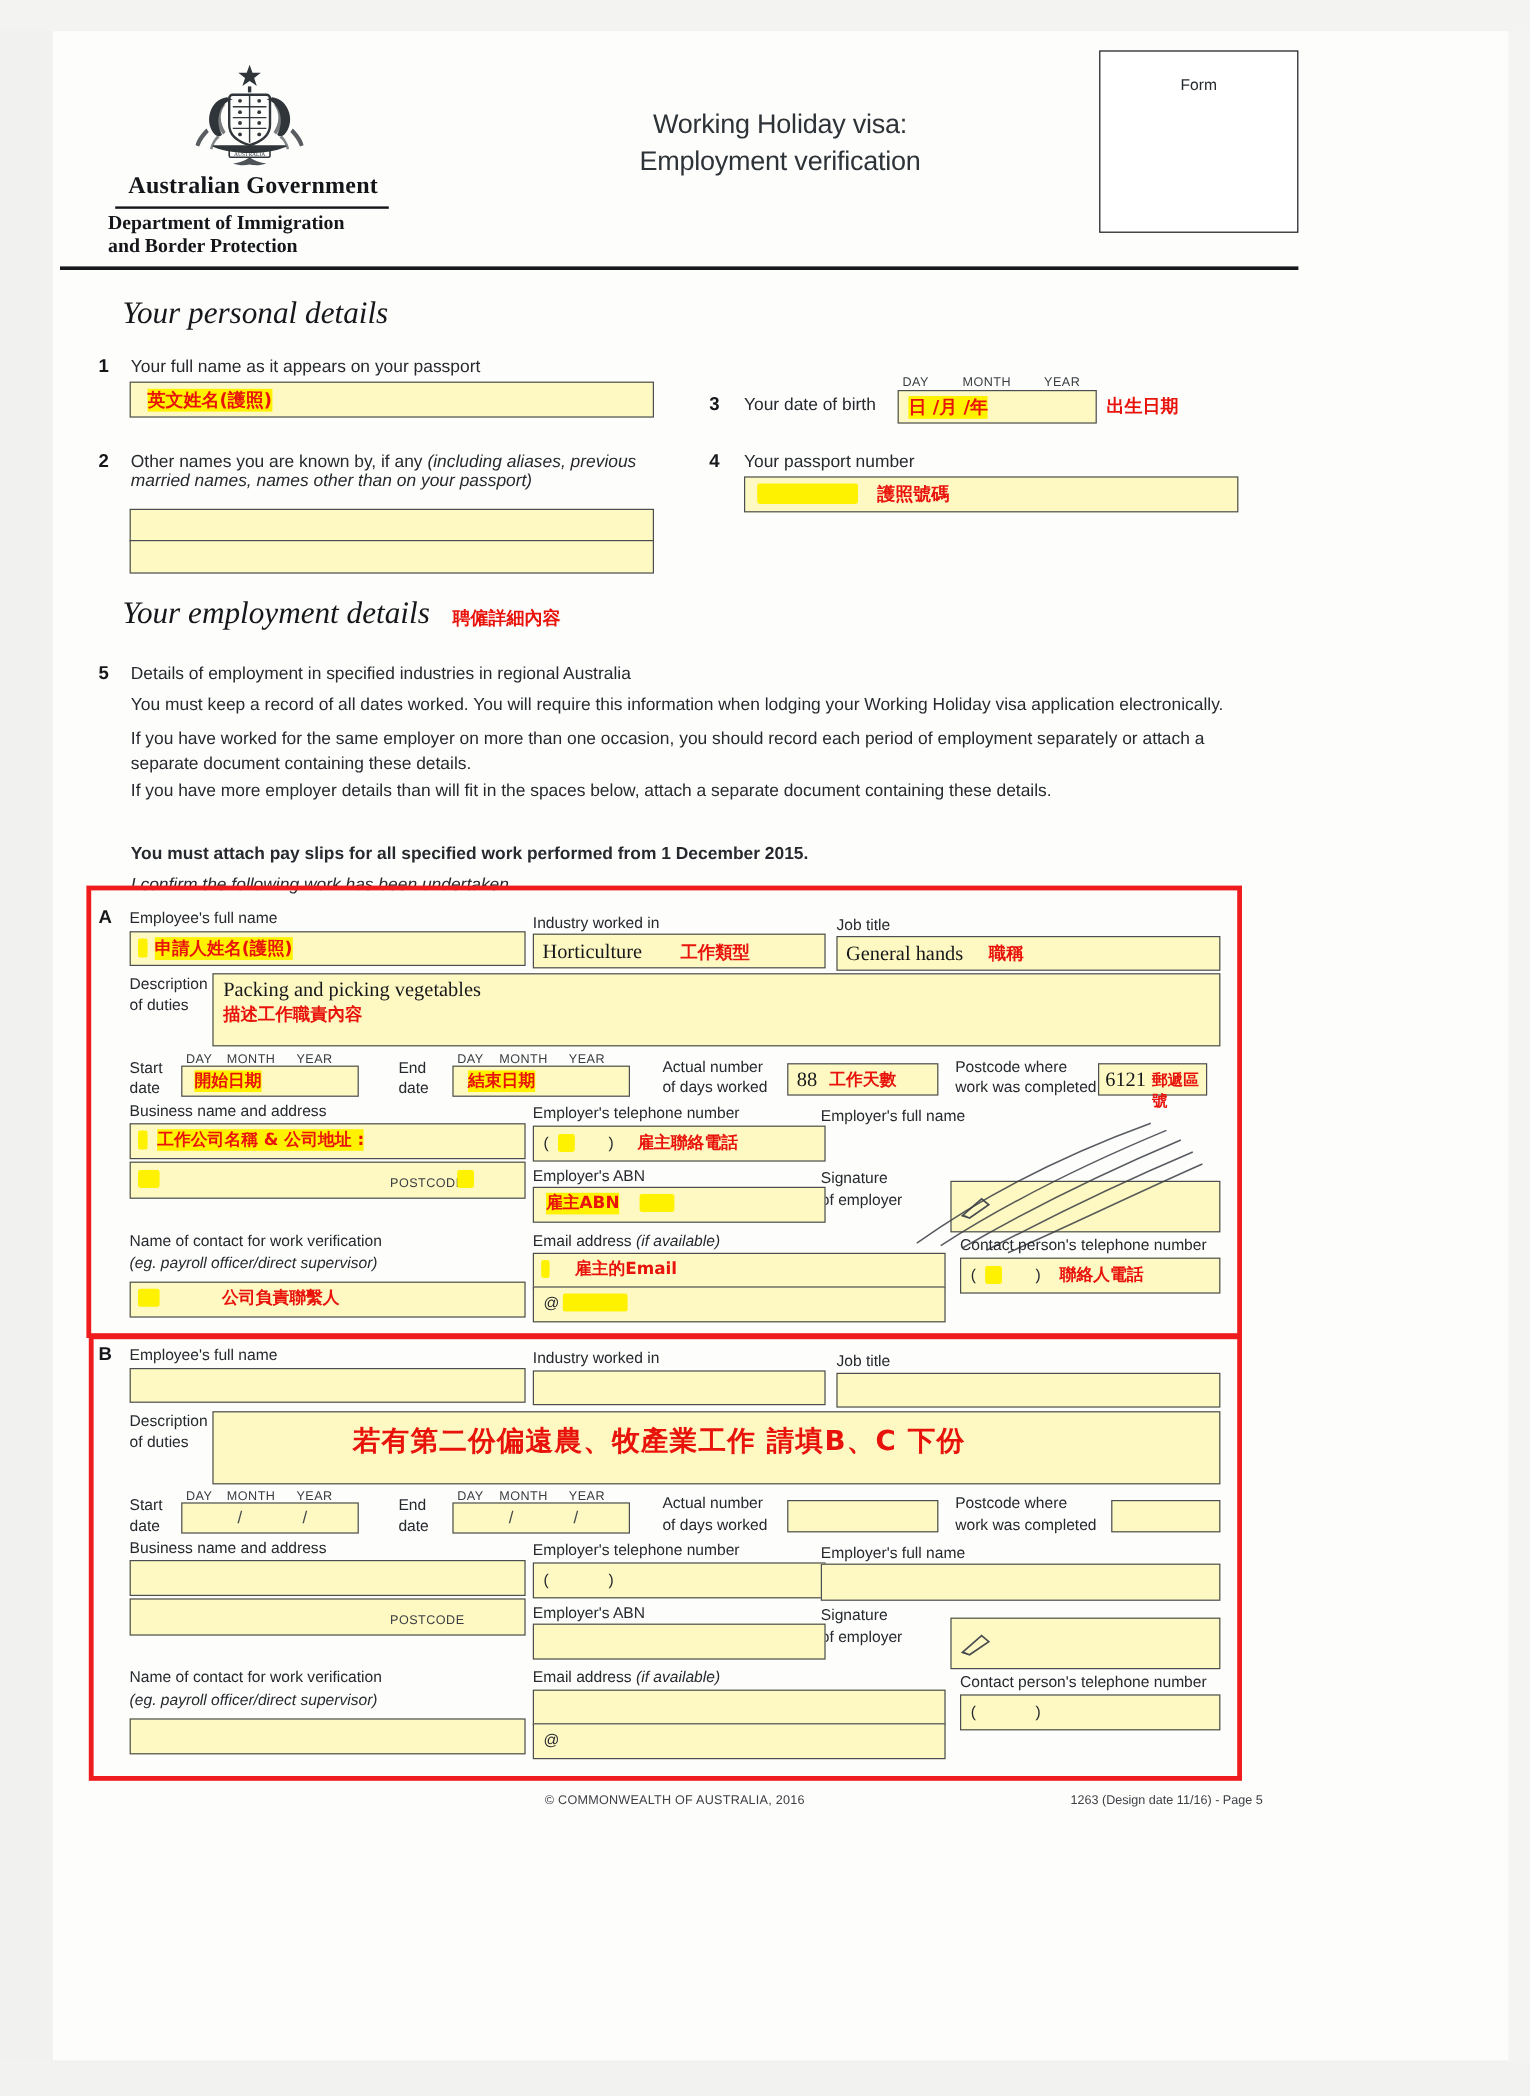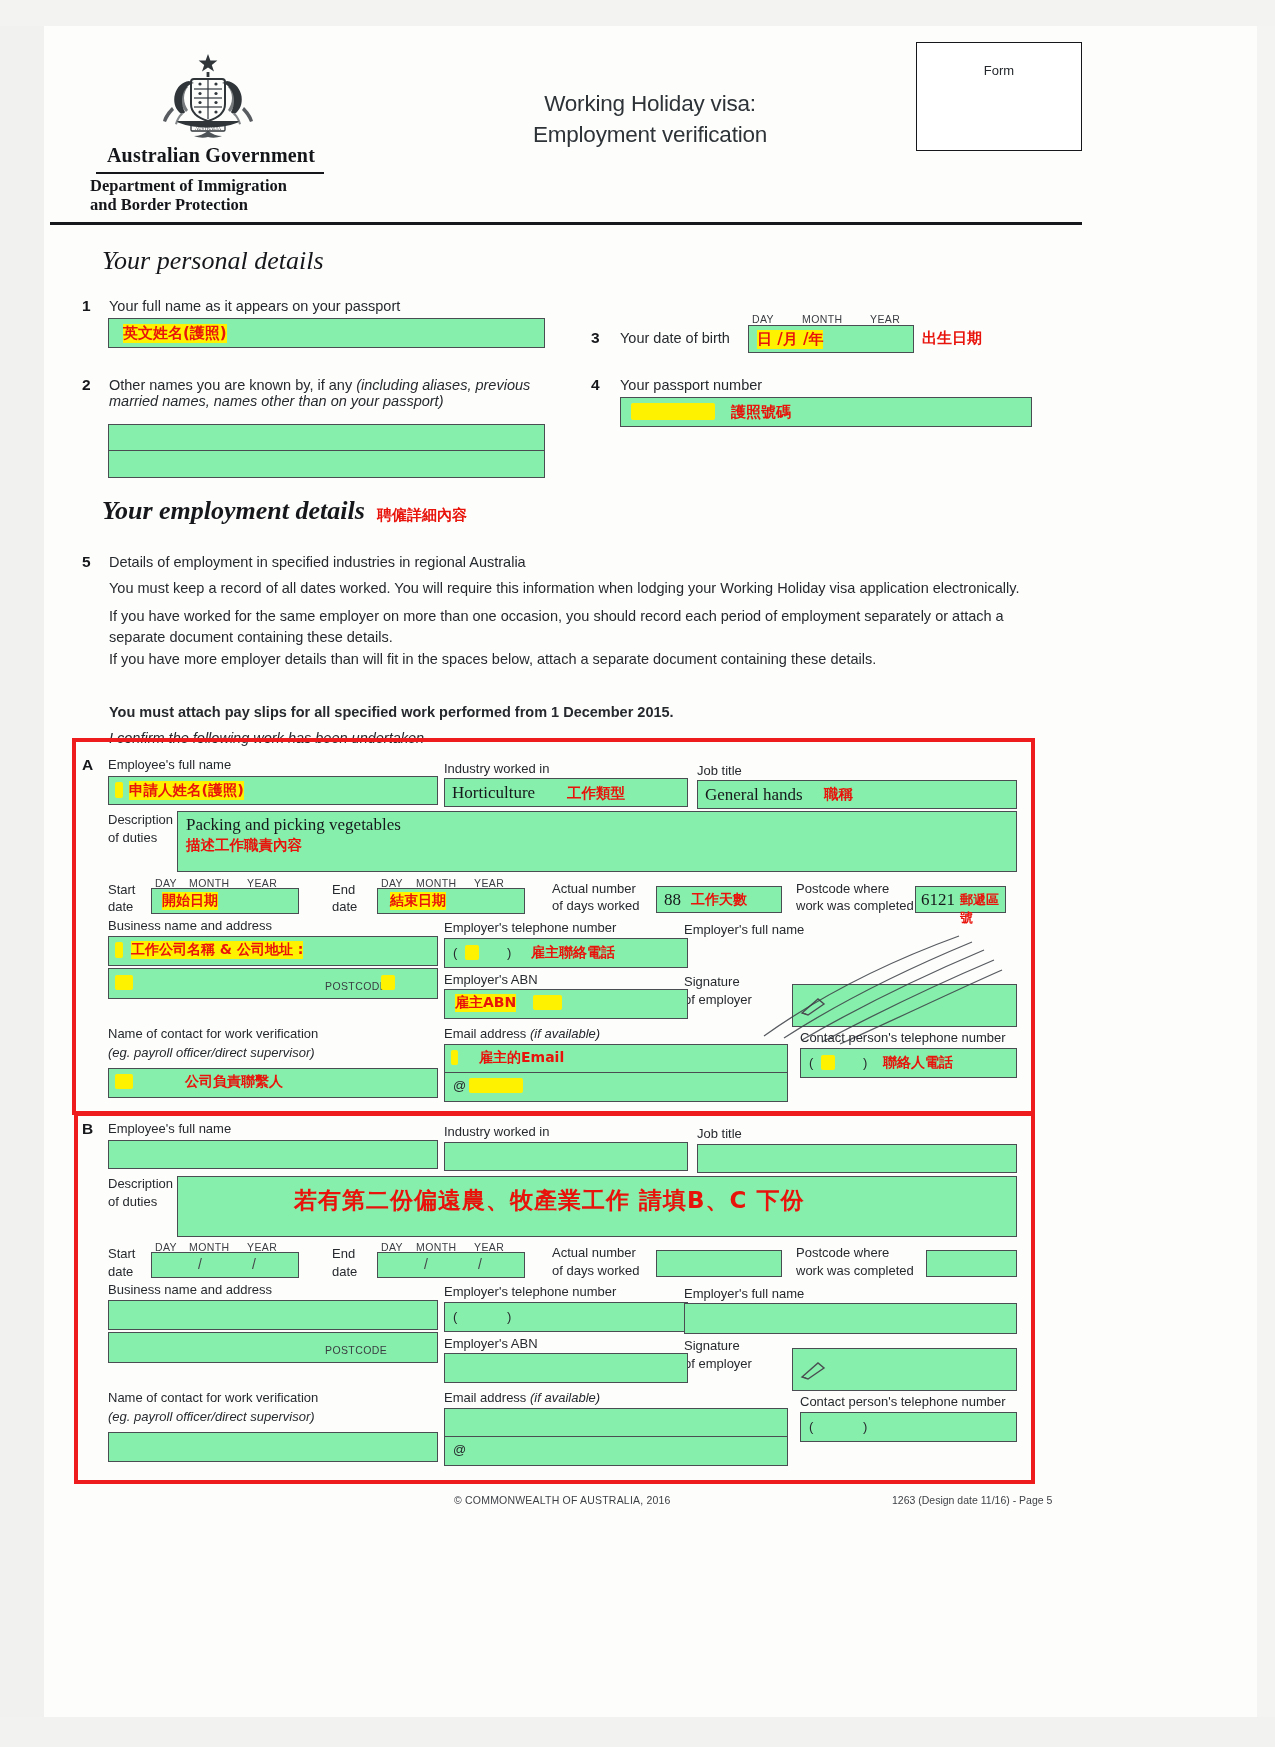--- a/index.html
+++ b/index.html
@@ -39,21 +39,21 @@
     position:absolute; left:46px; top:150px; width:240px;
     font-family:"Liberation Serif", serif; font-weight:bold;
     font-size:16.5px; line-height:19px; color:#14161a; 
   }
   .formtitle {
     position:absolute; left:396px; top:62px; width:420px;
     text-align:center; font-weight:normal; font-size:22.5px;
     line-height:31px; color:#2e3338; letter-spacing:-.2px;
   }
   .formbox {
-    position:absolute; left:872px; top:16px; width:166px; height:109px;
+    position:absolute; left:872px; top:16px; width:166px; height:152px;
     border:1.6px solid #15171a; background:#fff;
   }
   .formbox .fb-label {
     position:absolute; top:20px; left:0; width:100%;
     text-align:center; font-size:13px; color:#24282c;
   }
   .formbox .fb-num {
     position:absolute; top:38px; left:0; width:100%;
     text-align:center; font-size:52px; font-weight:bold;
     color:#15171a; letter-spacing:-1px;
@@ -64,21 +64,21 @@
   }
 
   
   .sec-head {
     font-family:"Liberation Serif", serif; font-style:italic;
     font-size:26px; color:#15171a; font-weight:normal;
   }
   .qnum { font-weight:bold; font-size:15.5px; color:#15171a; }
   .qtext { font-size:14.5px; color:#26292d; }
   .qtext i { font-style:italic; }
-  .fieldbox { border:1px solid #4a4d51; background:#86efac; }
+  .fieldbox { border:1px solid #4a4d51; background:#fef9c3; }
 
   
   .cn { color:#e8140c; font-family:"DejaVu Sans", sans-serif; font-weight:bold; }
   .hl { background:#fff200; }
   .redact { background:#fff200; color:transparent; border-radius:2px; }
 
   
   .redbox { position:absolute; border:4px solid #ee1c1c; pointer-events:none; }
   .small-lab { font-size:13px; color:#26292d; }
   .tiny-lab { font-size:10.5px; color:#3a3d41; letter-spacing:.4px; }
@@ -178,21 +178,21 @@
     </div>
     <div class="cn" style="position:absolute; left:878px; top:303px; font-size:15px;">出生日期</div>
 
     <div style="position:absolute; left:547px; top:350px;" class="qnum">4</div>
     <div style="position:absolute; left:576px; top:351px;" class="qtext">Your passport number</div>
     <div class="fieldbox" style="position:absolute; left:576px; top:371px; width:412px; height:30px;">
       <span class="redact" style="position:absolute; left:10px; top:5px; font-size:15px; padding:0 2px;">XXXXXXXX</span>
       <span class="cn" style="position:absolute; left:110px; top:5px; font-size:15px;">護照號碼</span>
     </div>
 
-    <div style="position:absolute; left:58px; top:470px;font-weight:bold;" class="sec-head">Your employment details</div>
+    <div style="position:absolute; left:58px; top:470px;" class="sec-head">Your employment details</div>
     <div class="cn" style="position:absolute; left:333px; top:480px; font-size:15px;">聘僱詳細內容</div>
 
     <div style="position:absolute; left:38px; top:527px;" class="qnum">5</div>
     <div style="position:absolute; left:65px; top:528px;" class="qtext">Details of employment in specified industries in regional Australia</div>
 
     <div style="position:absolute; left:65px; top:554px; width:930px;" class="qtext">You must keep a record of all dates worked. You will require this information when lodging your Working Holiday visa application electronically.</div>
     <div style="position:absolute; left:65px; top:580px; width:900px; line-height:21px;" class="qtext">If you have worked for the same employer on more than one occasion, you should record each period of employment separately or attach a separate document containing these details.</div>
     <div style="position:absolute; left:65px; top:625px; width:930px;" class="qtext">If you have more employer details than will fit in the spaces below, attach a separate document containing these details.</div>
 
     <div style="position:absolute; left:65px; top:678px; width:930px; font-weight:bold;" class="qtext">You must attach pay slips for all specified work performed from 1 December 2015.</div>

